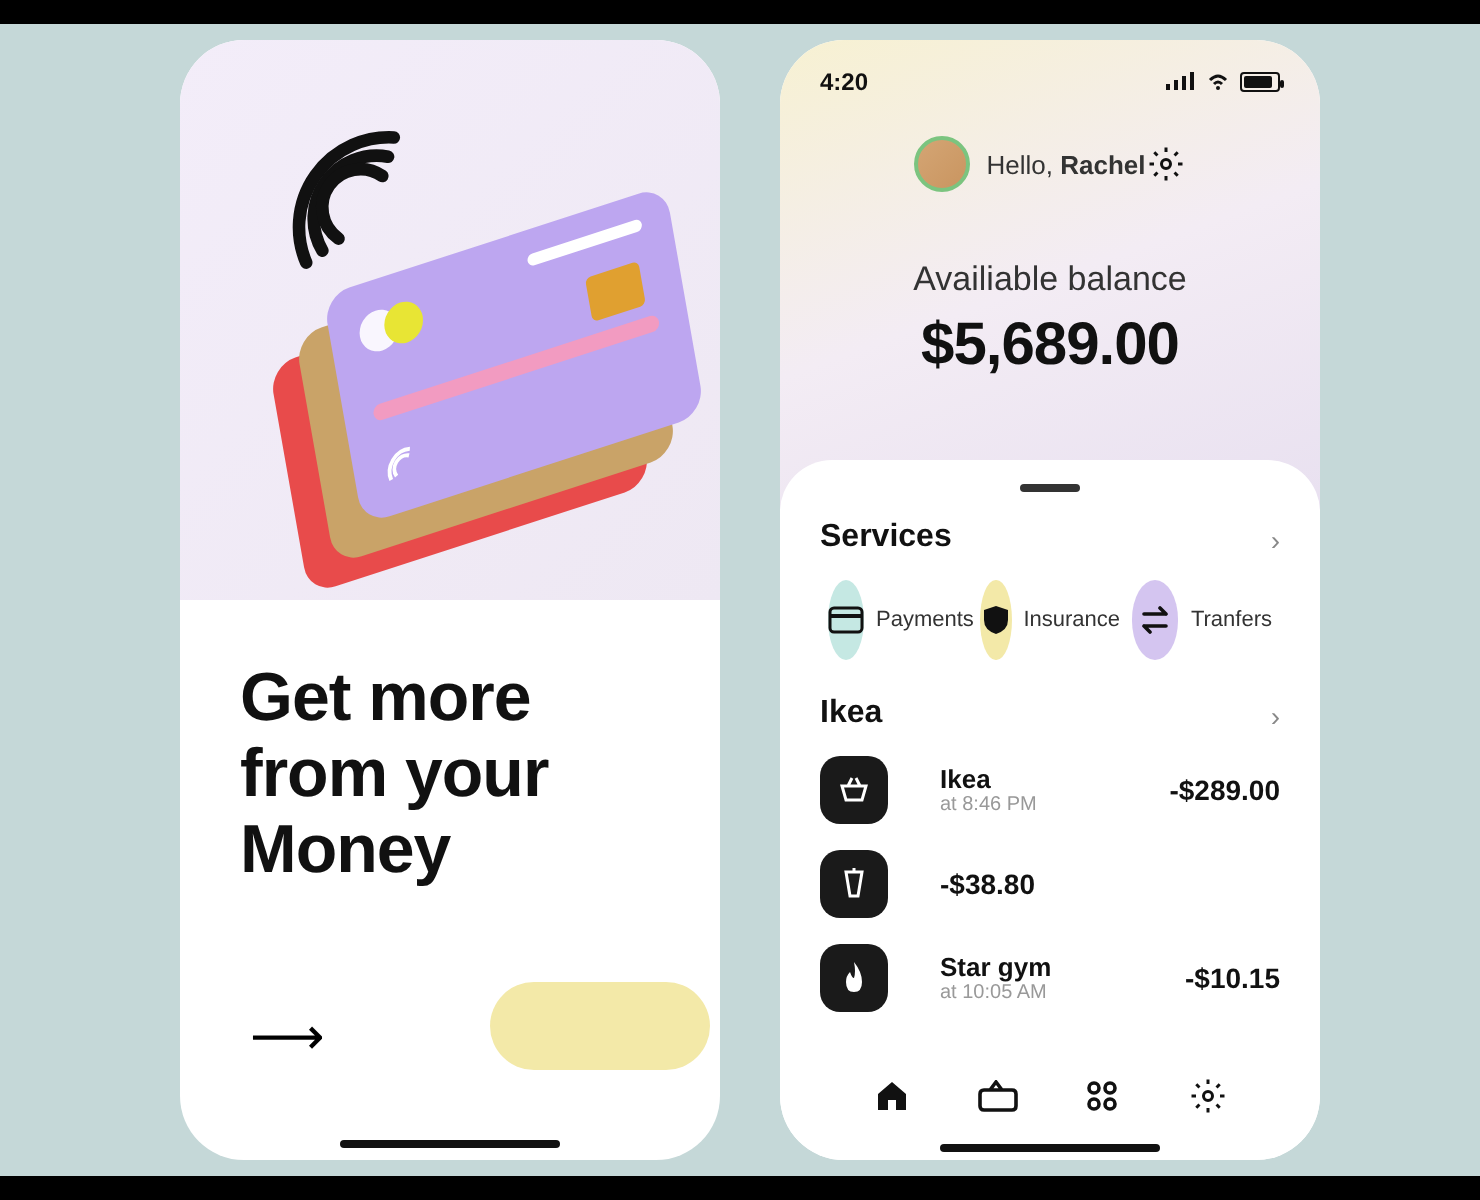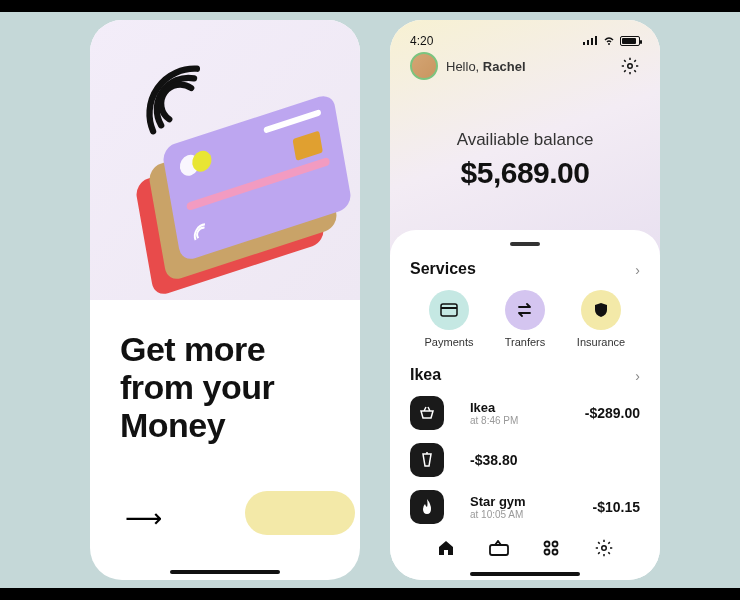--- a/index.html
+++ b/index.html
@@ -26,45 +26,45 @@
 .mini-wifi{position:absolute;bottom:12px;left:15px;width:20px;height:20px}
 
 .headline{position:absolute;top:310px;left:30px;right:30px;font-weight:700;font-size:34px;line-height:1.12;letter-spacing:-0.5px;color:#111}
 .cta{position:absolute;bottom:45px;left:35px;width:200px;height:44px}
 .cta-pill{position:absolute;right:-30px;top:0;width:110px;height:44px;background:#f3e9a8;border-radius:22px}
 .cta-arrow{position:absolute;left:0;top:12px;font-size:26px;font-weight:300}
 .homebar-l{position:absolute;bottom:6px;left:50%;transform:translateX(-50%);width:110px;height:4px;background:#111;border-radius:3px}
 
 
 .grad-top{position:absolute;top:0;left:0;right:0;height:240px;background:linear-gradient(160deg,#f7f1d2 0%,#f3ecf4 50%,#e8e0f0 100%)}
-.status{position:absolute;top:14px;left:0;right:0;display:flex;justify-content:space-between;padding:0 20px;font-size:12px;font-weight:400;color:#111}
+.status{position:absolute;top:14px;left:0;right:0;display:flex;justify-content:space-between;padding:0 20px;font-size:12px;font-weight:700;color:#111}
 .status-icons{display:flex;gap:4px;align-items:center}
 .batt{width:20px;height:10px;border:1px solid #111;border-radius:2px;position:relative}
 .batt::after{content:"";position:absolute;top:1px;left:1px;width:14px;height:6px;background:#111;border-radius:1px}
 .batt::before{content:"";position:absolute;right:-3px;top:3px;width:2px;height:4px;background:#111;border-radius:1px}
 
-.greet{position:absolute;top:32px;left:20px;right:20px;display:flex;align-items:center;justify-content:space-between}
+.greet{position:absolute;top:48px;left:20px;right:20px;display:flex;align-items:center;justify-content:center}
 .greet-l{display:flex;align-items:center;gap:8px}
 .avatar{width:28px;height:28px;border-radius:50%;background:linear-gradient(135deg,#d4a574,#c99560);border:2px solid #7bc47f}
 .greet-txt{font-size:13px;color:#333}
 .greet-txt b{font-weight:700}
 .gear{width:20px;height:20px;display:flex;align-items:center;justify-content:center;font-size:18px}
 
 .balance{position:absolute;top:110px;left:0;right:0;text-align:center}
 .bal-label{font-size:17px;color:#333;margin-bottom:6px}
 .bal-amt{font-size:30px;font-weight:700;color:#111;letter-spacing:-0.5px}
 
 .sheet{position:absolute;top:210px;left:0;right:0;bottom:0;background:#fff;border-radius:26px 26px 0 0;padding:12px 20px 0}
 .handle{width:30px;height:4px;background:#333;border-radius:2px;margin:0 auto 14px}
 .sec-head{display:flex;justify-content:space-between;align-items:flex-end;margin-bottom:12px}
 .sec-title{font-size:16px;font-weight:800;color:#111}
 .chev{font-size:14px;color:#888;font-weight:300}
 
 .services{display:flex;justify-content:space-between;margin-bottom:18px;padding:0 4px}
-.svc{display:flex;flex-direction:column;align-items:center;gap:6px;width:70px}
+.svc{display:flex;flex-direction:row;align-items:center;gap:6px;width:70px}
 .svc-i{width:40px;height:40px;border-radius:50%;display:flex;align-items:center;justify-content:center;font-size:16px}
 .svc-teal{background:#c5e8e3}
 .svc-yel{background:#f3e9a8}
 .svc-pur{background:#d4c5f0}
 .svc-lbl{font-size:11px;color:#333}
 
 .txn{display:flex;align-items:center;gap:26px;margin-bottom:13px}
 .txn-i{width:34px;height:34px;border-radius:10px;background:#1a1a1a;display:flex;align-items:center;justify-content:center;color:#fff;font-size:15px;flex-shrink:0}
 .txn-m{flex:1}
 .txn-name{font-size:13px;font-weight:600;color:#111}
@@ -164,35 +164,35 @@
       <div class="svc">
         <div class="svc-i svc-teal">
             <svg width="18" height="14" viewBox="0 0 18 14">
               <rect x="1" y="1" width="16" height="12" rx="2" fill="none" stroke="#111" stroke-width="1.5"></rect>
               <rect x="1" y="4" width="16" height="2" fill="#111"></rect>
             </svg>
           </div>
         <div class="svc-lbl">Payments</div>
       </div>
       <div class="svc">
+        <div class="svc-i svc-yel">
+            <svg width="14" height="16" viewBox="0 0 14 16">
+              <path d="M7 1 L13 3 V8 Q13 13 7 15 Q1 13 1 8 V3 Z" fill="#111"></path>
+            </svg>
+          </div>
+        <div class="svc-lbl">Insurance</div>
+      </div>
+      <div class="svc">
         <div class="svc-i svc-pur">
             <svg width="18" height="14" viewBox="0 0 18 14" fill="none" stroke="#111" stroke-width="1.8" stroke-linecap="round">
               <path d="M3 4 H14 M14 4 L11 1 M3 10 H14 M3 10 L6 13"></path>
             </svg>
           </div>
         <div class="svc-lbl">Tranfers</div>
       </div>
-      <div class="svc">
-        <div class="svc-i svc-yel">
-            <svg width="14" height="16" viewBox="0 0 14 16">
-              <path d="M7 1 L13 3 V8 Q13 13 7 15 Q1 13 1 8 V3 Z" fill="#111"></path>
-            </svg>
-          </div>
-        <div class="svc-lbl">Insurance</div>
-      </div>
     </div>
 
     <div class="sec-head">
       <div class="sec-title">Ikea</div>
       <div class="chev">›</div>
     </div>
 
     <div class="txn">
       <div class="txn-i">
           <svg width="16" height="14" viewBox="0 0 16 14" fill="none" stroke="#fff" stroke-width="1.5">

